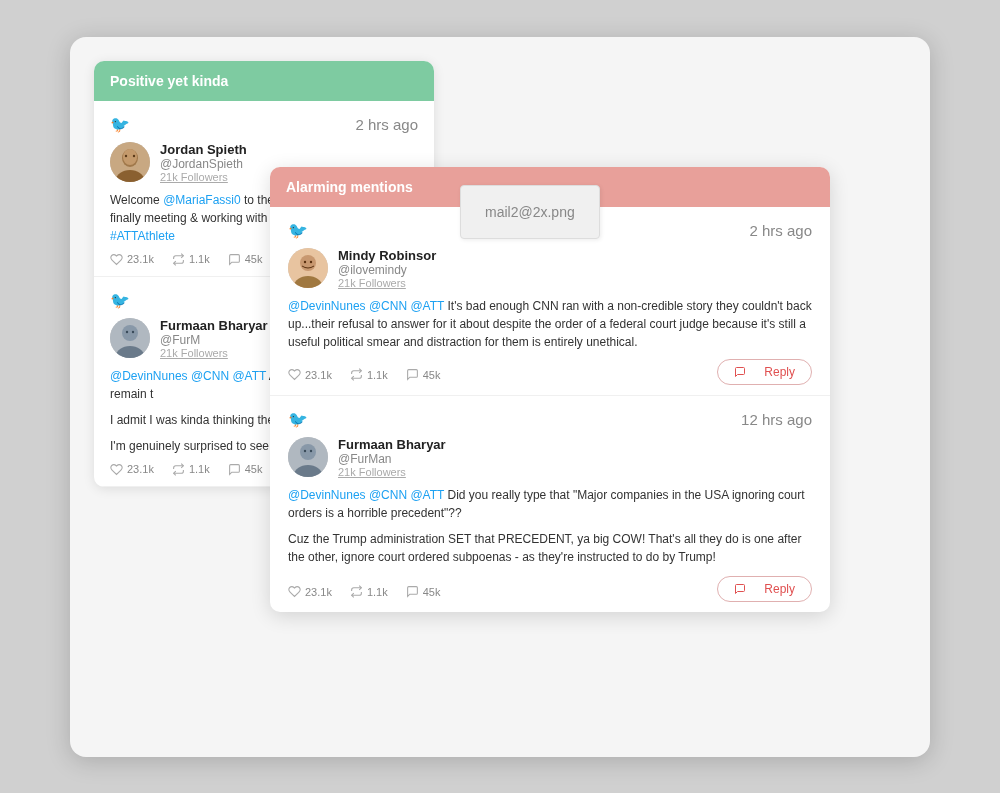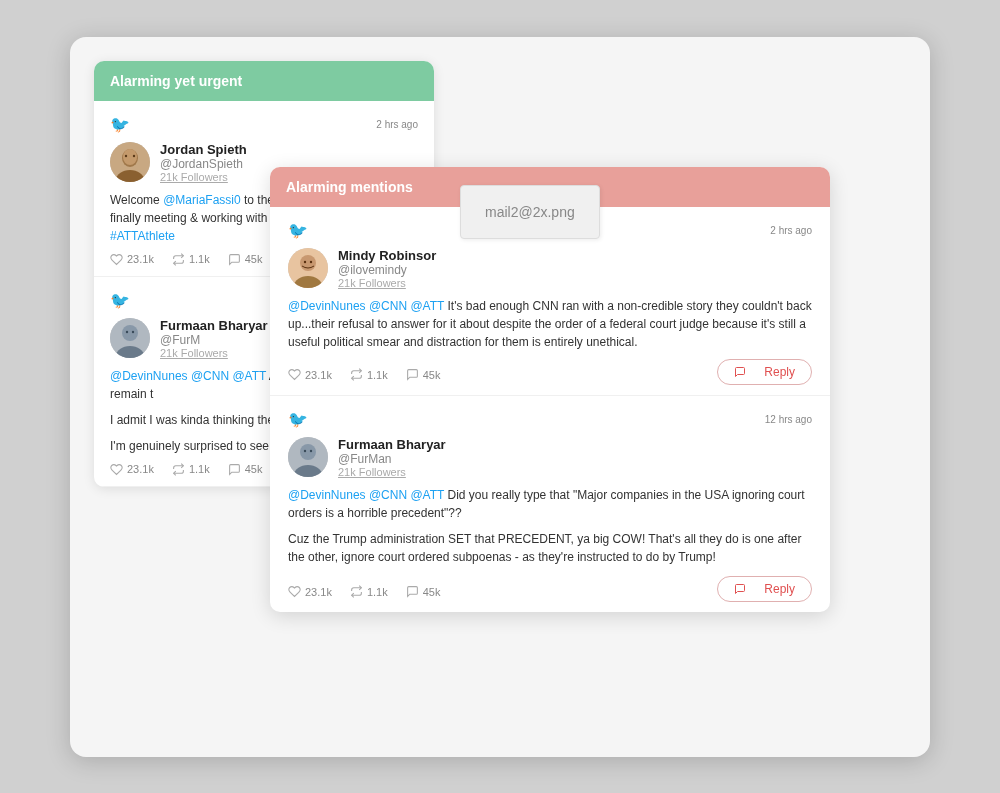--- a/index.html
+++ b/index.html
@@ -48,21 +48,21 @@
       display: flex;
       justify-content: space-between;
       align-items: center;
       margin-bottom: 8px;
     }
     .twitter-bird {
       color: #1da1f2;
       font-size: 16px;
     }
     .tweet-time {
-      font-size: 10px;
+      font-size: 15px;
       color: #888;
       text-align: right;
     }
     .user-row {
       display: flex;
       align-items: center;
       gap: 10px;
       margin-bottom: 8px;
     }
     .avatar {
@@ -173,21 +173,21 @@
       pointer-events: none;
     }
   </style>
 </head>
 <body>
 
 <div class="outer-card">
 
   <div class="left-card">
     <div class="card-header-green">
-      <span>Alarming yet urgent</span>
+      <span>Positive yet kinda</span>
     </div>
 
     <div class="tweet-block">
       <div class="tweet-meta-row">
         <span class="twitter-bird">🐦</span>
         <span class="tweet-time">2 hrs ago</span>
       </div>
       <div class="user-row">
         <div class="avatar">
           <svg viewBox="0 0 40 40" xmlns="http://www.w3.org/2000/svg">

